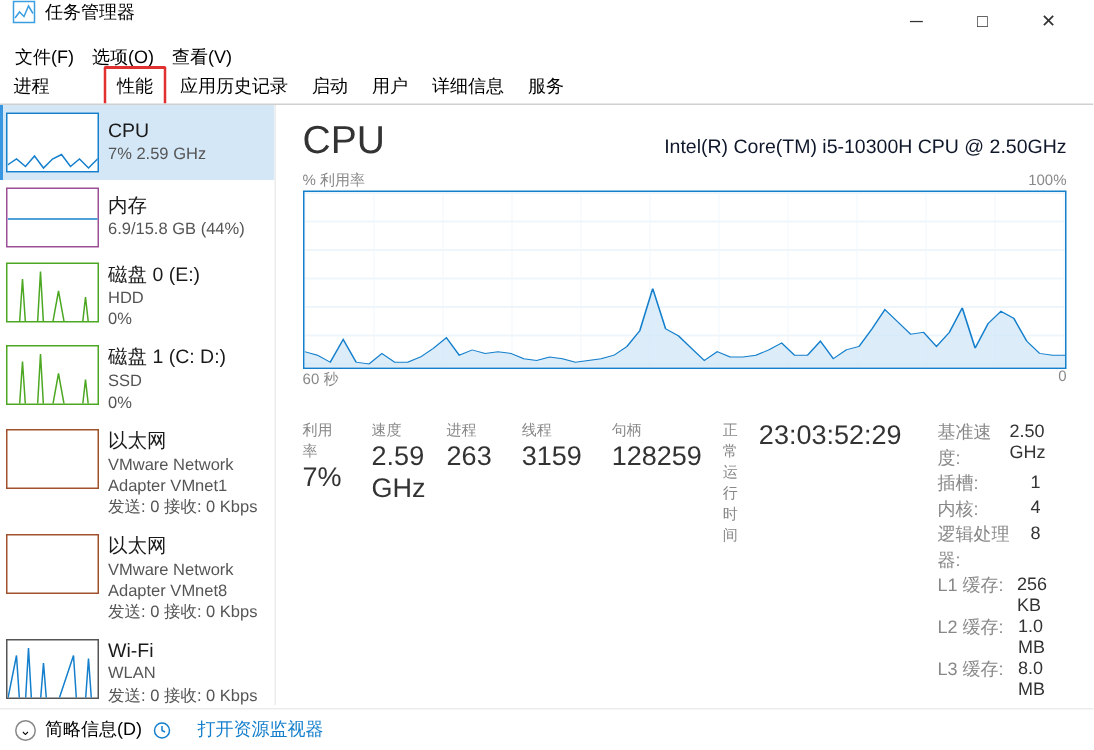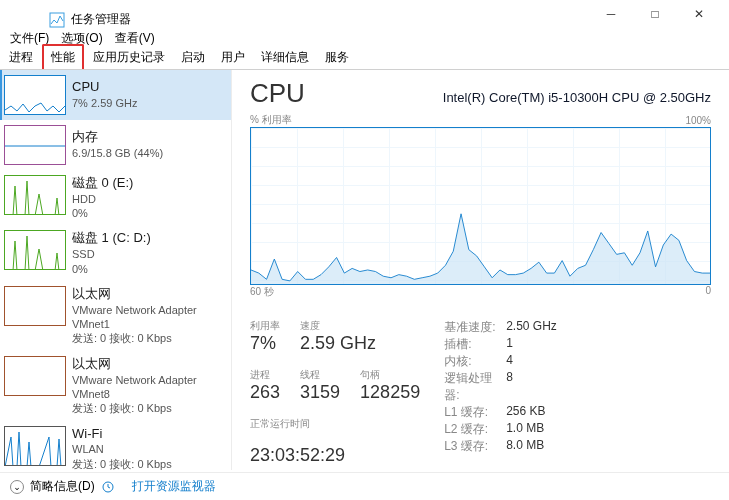--- a/index.html
+++ b/index.html
@@ -1,25 +1,25 @@
 <!DOCTYPE html>
 <html><head>
 <meta charset="utf-8">
 <style>
 * { margin:0; padding:0; box-sizing:border-box; font-family:"Microsoft YaHei","Segoe UI",sans-serif; }
 body { width:729px; height:500px; background:#fff; color:#000; overflow:hidden; font-size:12px; }
-.titlebar { height:28px; display:flex; align-items:flex-end; padding:0 8px;margin-left:41px; }
+.titlebar { height:28px; display:flex; align-items:flex-start; padding:0 8px; }
 .titlebar .icon { width:16px; height:16px; margin-right:6px; }
 .winctrl { margin-left:auto; display:flex; }
 .winctrl div { width:44px; height:28px; display:flex; align-items:center; justify-content:center; font-size:12px; color:#333; }
 .menubar { height:20px; display:flex; align-items:center; padding:0 4px; font-size:12px; }
 .menubar span { padding:0 6px; }
 .tabs { height:22px; display:flex; align-items:flex-end; border-bottom:1px solid #d0d0d0; font-size:12px; padding-left:2px; gap:2px; }
 .tabs span { padding:3px 7px; }
-.tabs .sel { border:2.5px solid #e03030; border-bottom:none; border-radius:2px 2px 0 0; }
+.tabs .sel { border:2.5px solid #e03030; border-bottom:none; border-radius:2px 2px 0 0;margin-left:27px; }
 .content { display:flex; height:400px; }
 .sidebar { width:232px; border-right:1px solid #ececec; overflow:hidden; }
 .item { display:flex; padding:5px 8px 5px 4px; cursor:pointer; position:relative; }
 .item.sel { background:#d4e7f7; border-left:2px solid #3897e0; padding-left:2px; }
 .thumb { width:62px; height:40px; border:1px solid #147fcc; background:#fff; margin-right:6px; flex-shrink:0; position:relative; overflow:hidden; }
 .thumb.mem { border-color:#9b4f96; }
 .thumb.disk { border-color:#4ca722; }
 .thumb.disk svg polyline { stroke:#4ca722; }
 .thumb.net { border-color:#a0522d; }
 .thumb.wifi { border-color:#555; }
@@ -29,21 +29,21 @@
 .mhead { display:flex; align-items:baseline; margin-bottom:4px; }
 .mhead h1 { font-size:26px; font-weight:400; color:#333; }
 .mhead .mdl { margin-left:auto; font-size:13px; color:#0f172a; }
 .chartlbl { display:flex; justify-content:space-between; font-size:10px; color:#888;align-items:center; }
 .bigchart { height:190px; border:1px solid #147fcc; border-top-width:1px; background:
   linear-gradient(to right, #eef6fc 1px, transparent 1px) 0 0/46px 100%,
   linear-gradient(to bottom, #eef6fc 1px, transparent 1px) 0 0/100% 19px;
   position:relative; overflow:hidden; }
 .timelbl { display:flex; justify-content:space-between; font-size:10px; color:#888; margin-bottom:20px; }
 .stats { display:flex; gap:24px; }
-.scol { display:flex; flex-direction:column; gap:14px; }
+.scol { display:flex; flex-direction:row; gap:14px; }
 .slabel { font-size:10px; color:#888; }
 .sval { font-size:18px; color:#333; font-weight:400; }
 .tbl { font-size:12px; }
 .tbl div { display:flex; gap:6px; }
 .tbl .k { color:#888; width:56px; }
 .tbl .v { color:#333; }
 .footer { position:absolute; bottom:0; left:0; right:0; height:28px; border-top:1px solid #ececec; display:flex; align-items:center; padding:0 10px; gap:6px; font-size:12px; }
 .footer .chev { width:14px; height:14px; border:1px solid #888; border-radius:50%; display:inline-flex; align-items:center; justify-content:center; font-size:9px; }
 .footer a { color:#147fcc; text-decoration:none; display:flex; align-items:center; gap:17px; }
 svg { display:block; }

